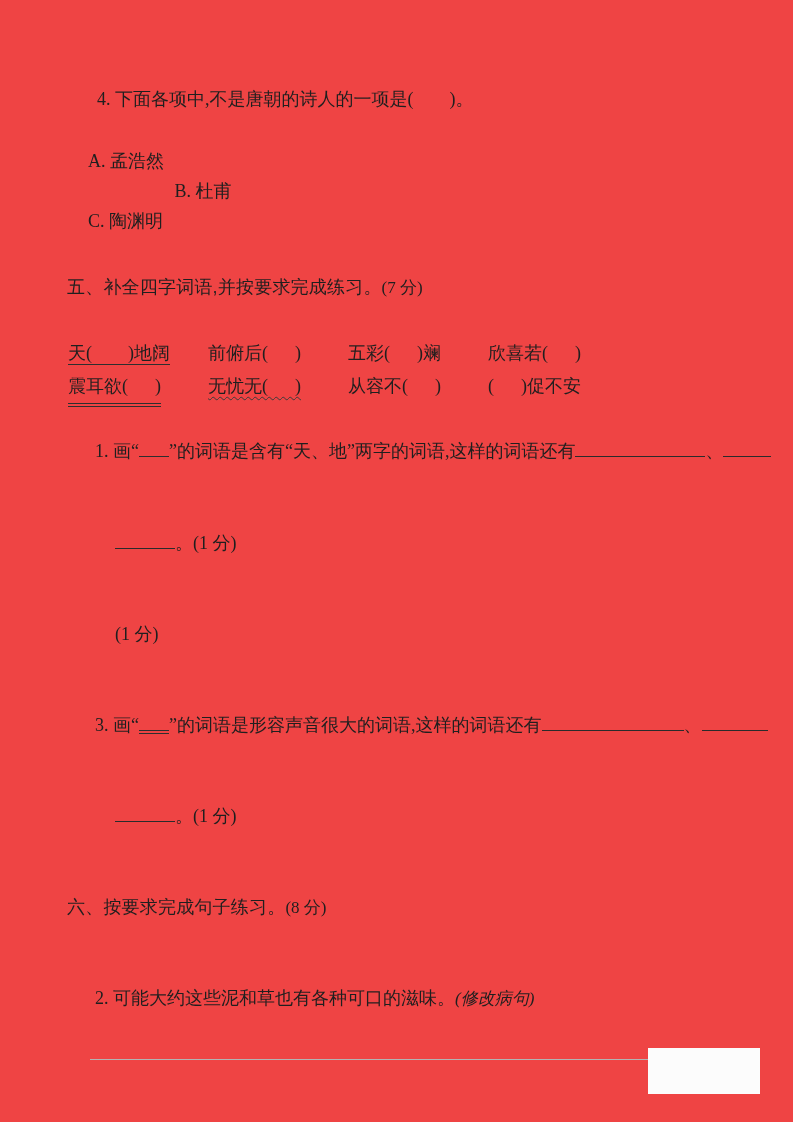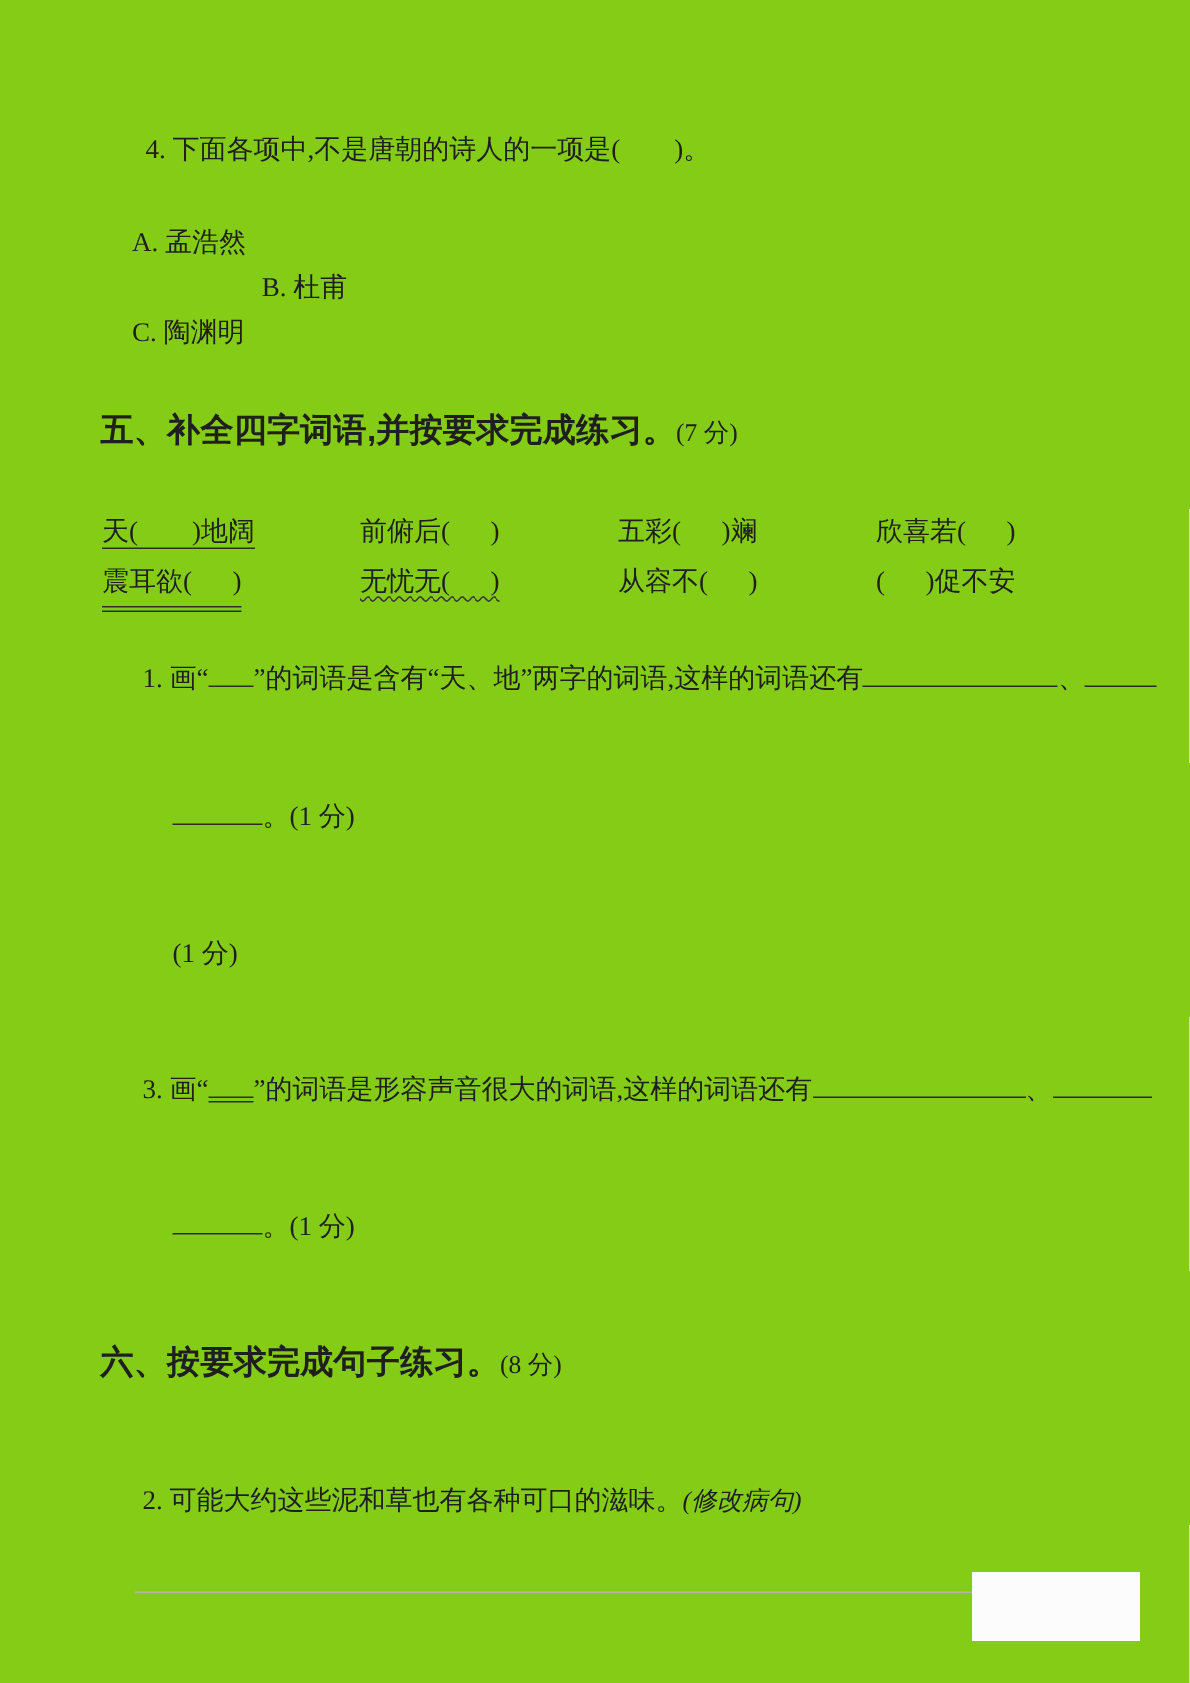--- a/index.html
+++ b/index.html
@@ -1,36 +1,36 @@
 <!DOCTYPE html>
 <html><head>
 <meta charset="utf-8">
 <style>
   html,body { margin:0; padding:0; background:#ffffff; }
   .page {
-    position:relative; width:793px; height:1122px; background:#84cc16;
+    position:relative; width:793px; height:1122px; background:#ef4444;
     font-family:"Liberation Serif", serif; font-size:18px; color:#1f1f1f;
     overflow:hidden;
   }
   .content { position:absolute; left:40px; top:0; width:715px; }
   .line { line-height:30px; white-space:pre; }
   .ind1 { margin-left:28px; }   
   .ind2 { margin-left:48px; }   
   .ind3 { margin-left:30px; }   
 
   .sec-title { line-height:30px; white-space:pre; }
-  .sec-title .t { font-family:"Liberation Sans", sans-serif; font-weight:bold; font-size:22px; letter-spacing:0.2px; }
+  .sec-title .t { font-family:"Liberation Sans", sans-serif; font-weight:normal; font-size:18px; letter-spacing:0.2px; }
   .sec-title .score { font-size:17px; }
 
   .kai { font-style:italic; font-size:17px; }
 
   .opts { display:flex; line-height:30px; margin-top:2px;flex-direction:column; }
   .opts .o1 { width:162px; } .opts .o2 { width:230px;text-align:center; }
 
-  .wrow { display:flex; line-height:32px;gap:32px; }
+  .wrow { display:flex; line-height:32px; }
   .wcell { width:140px; white-space:pre; }
   .wcell:last-child { width:auto;text-align:right; }
 
   .u-solid { border-bottom:1.3px solid #2e2e2e; padding-bottom:1px; white-space:pre; }
   .u-double { position:relative; display:inline-block; border-bottom:1px solid #2e2e2e; padding-bottom:1px; white-space:pre; }
   .u-double::after { content:""; position:absolute; left:0; right:0; bottom:-4px; border-bottom:1px solid #2e2e2e; }
   .u-wavy { text-decoration-line:underline; text-decoration-style:wavy; text-decoration-color:#3a3a3a; text-decoration-thickness:1px; text-underline-offset:4px; white-space:pre; }
 
   .mark { display:inline-block; position:relative; height:0.95em; vertical-align:baseline; }
   .mark.solid { width:30px; border-bottom:1.4px solid #2e2e2e; }

